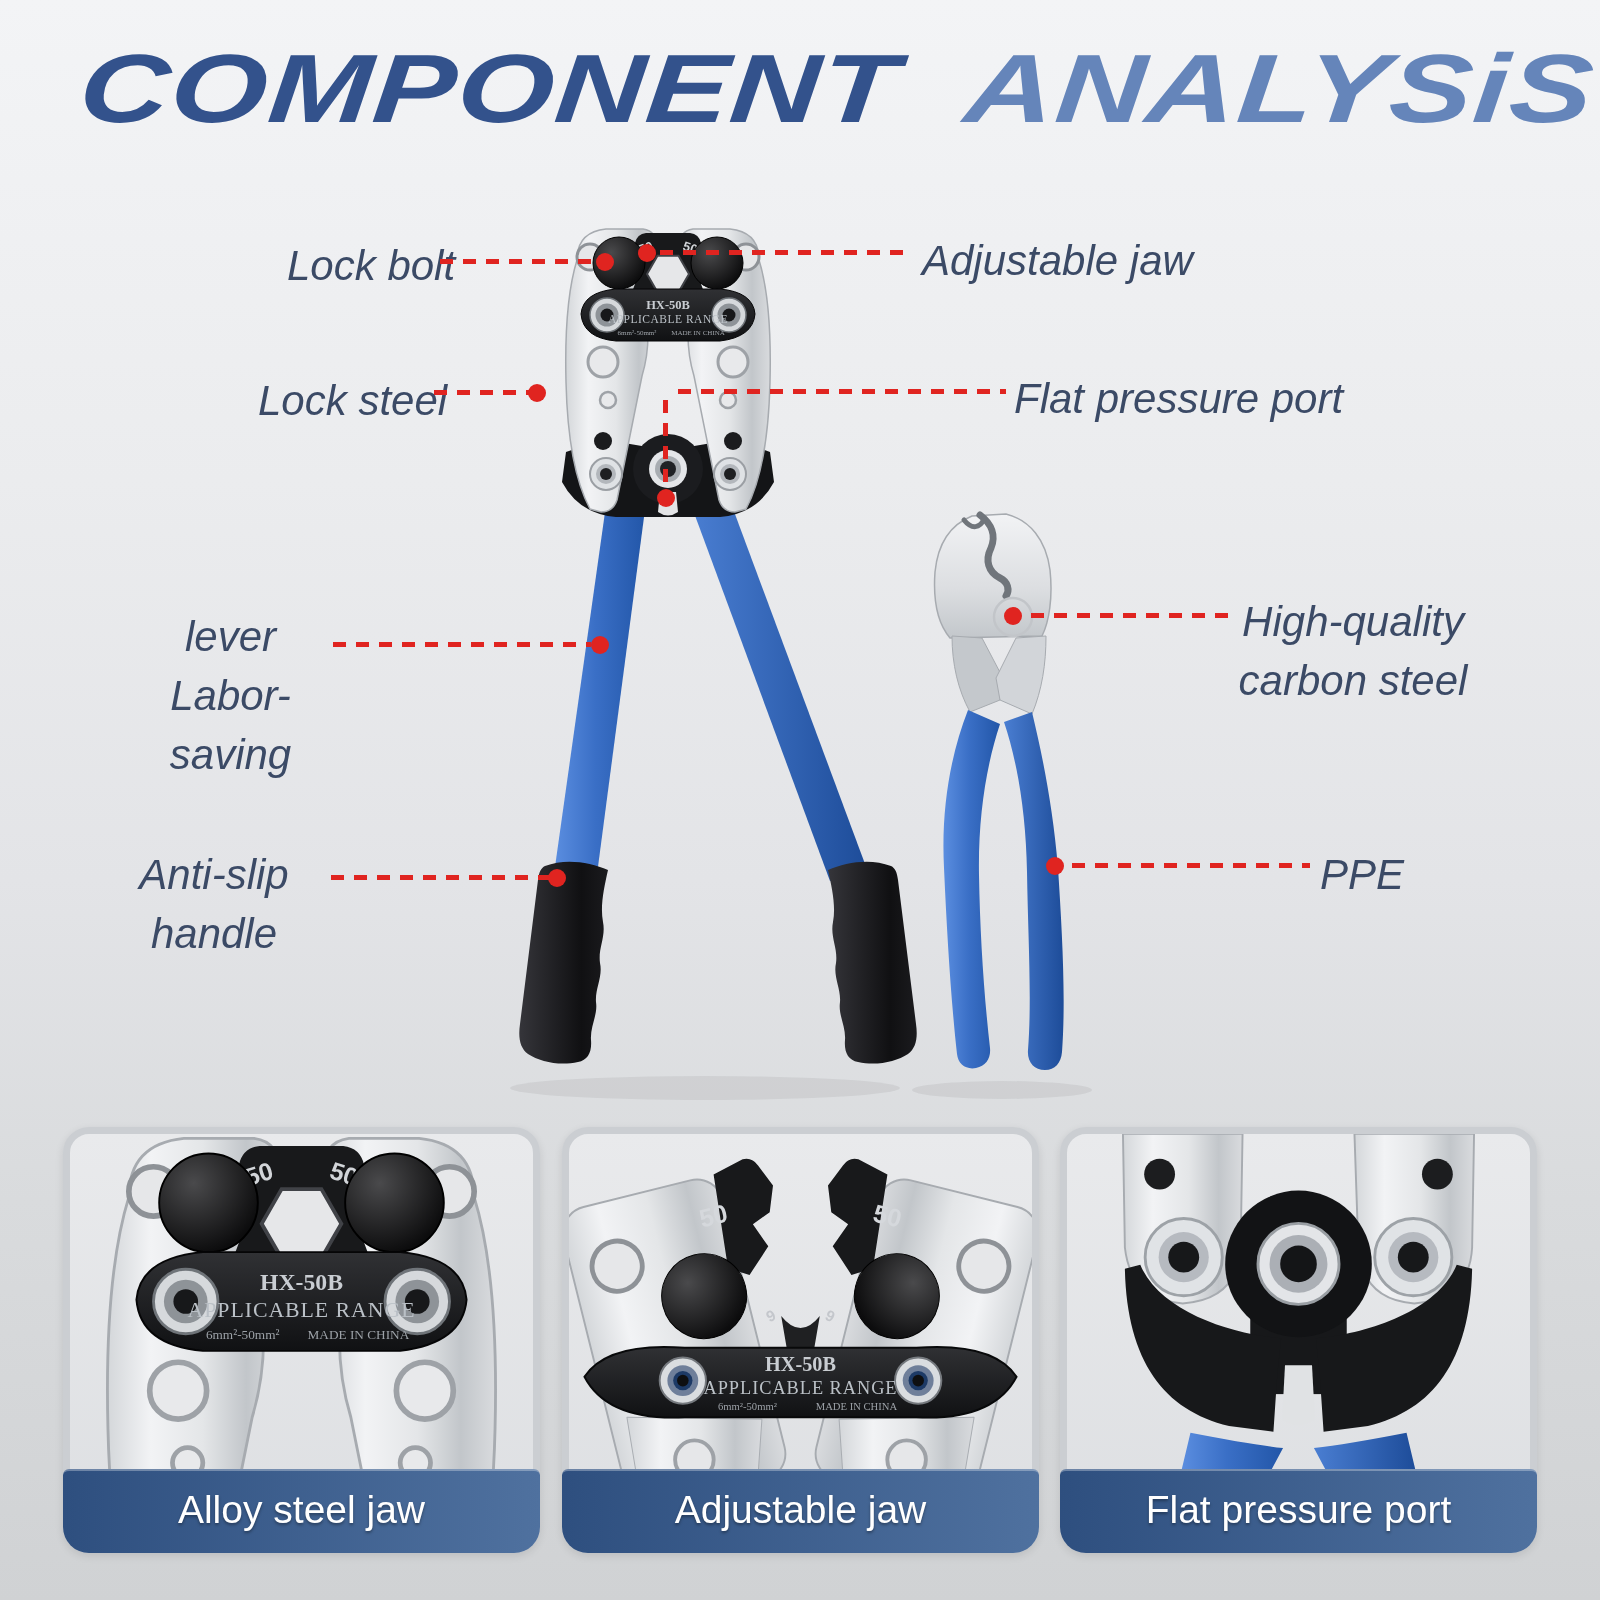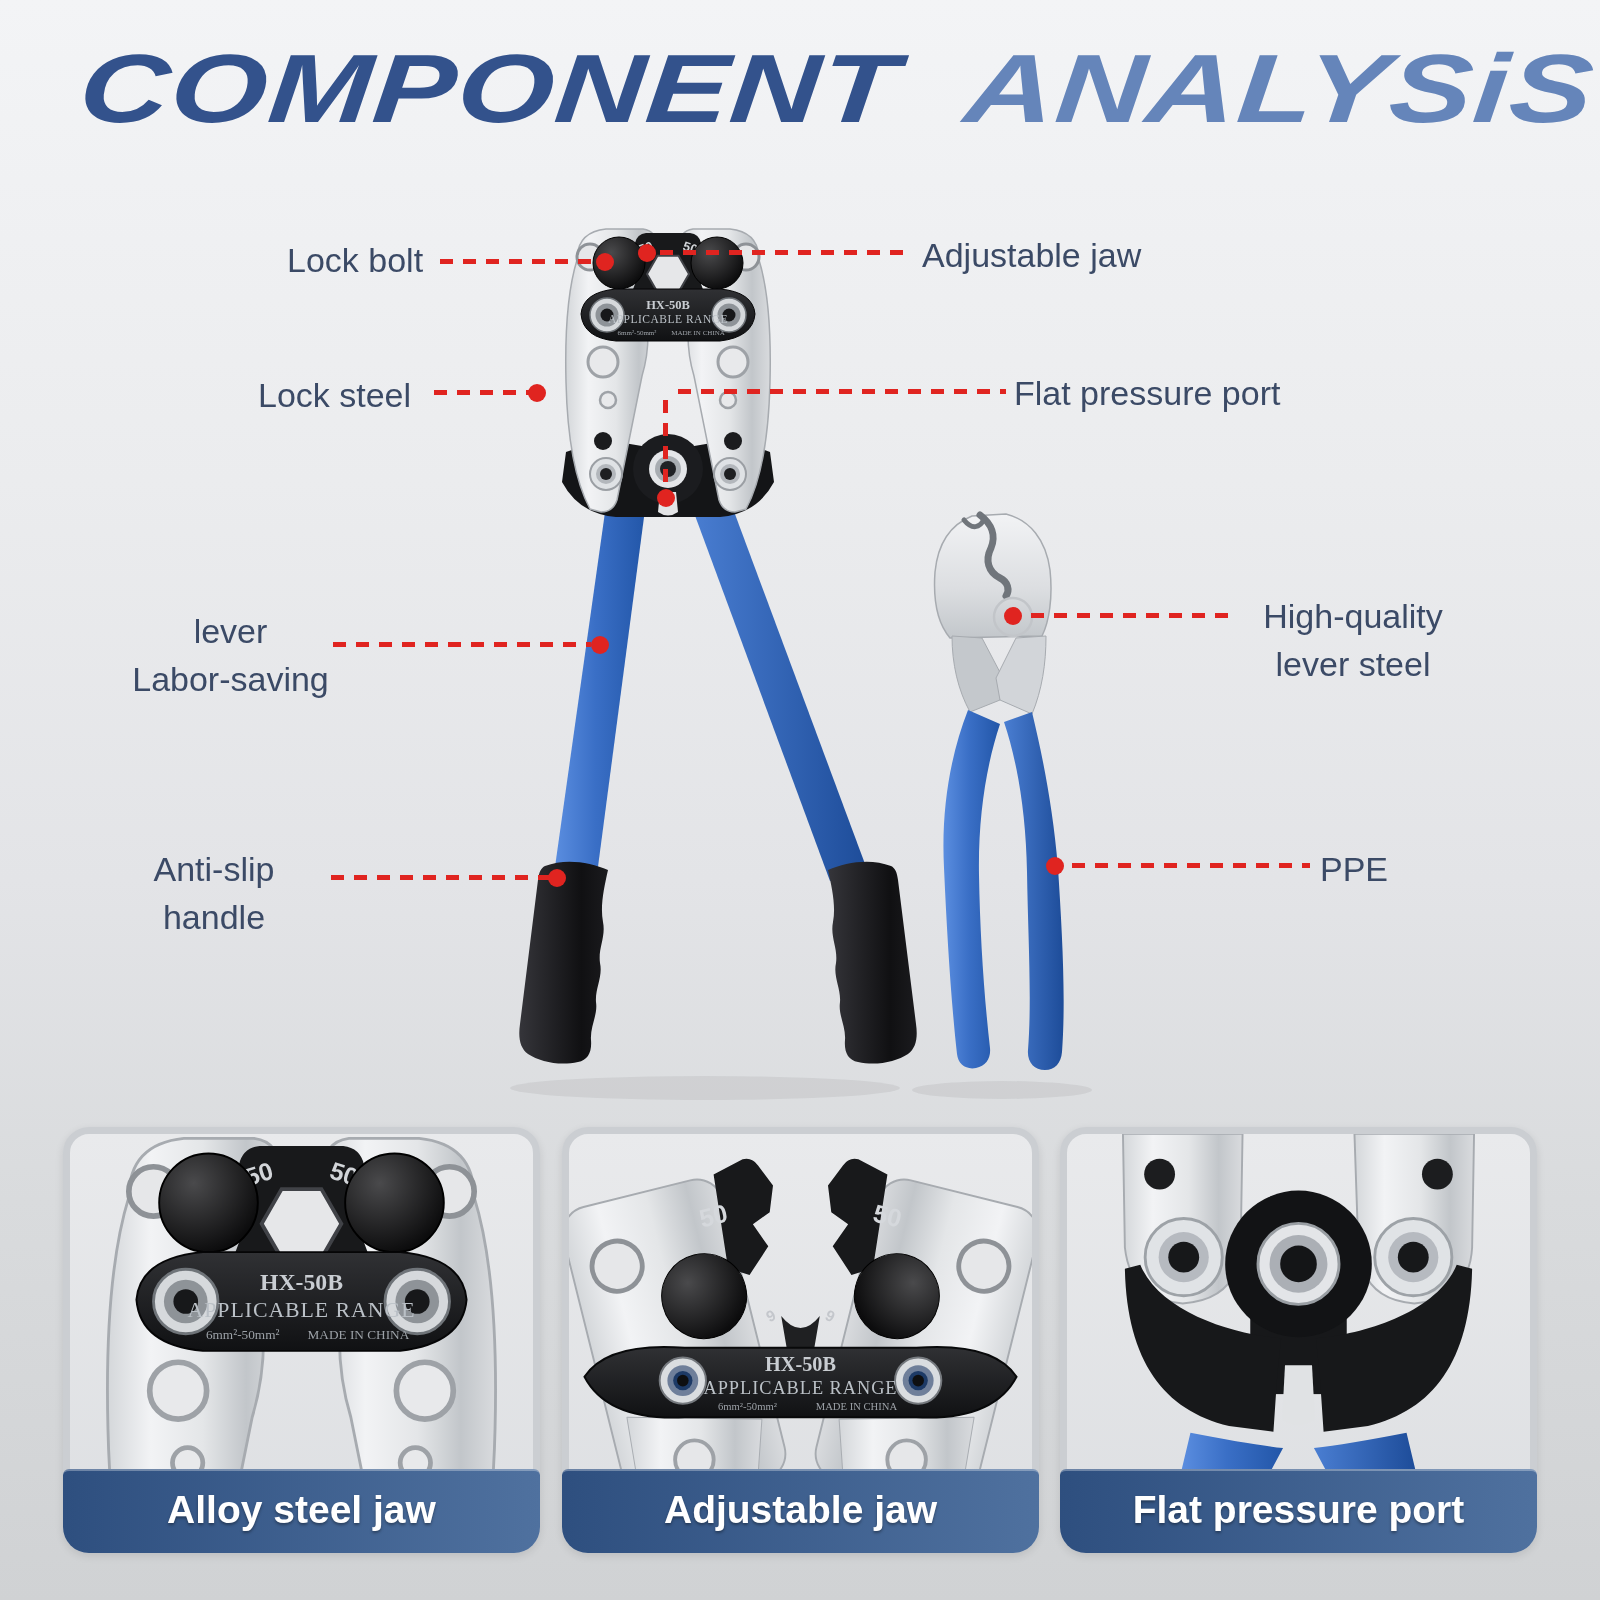--- a/index.html
+++ b/index.html
@@ -11,42 +11,42 @@
   }
   
   .title{
     position:absolute;left:80px;top:36px;white-space:nowrap;
     font-size:97px;font-weight:bold;font-style:italic;letter-spacing:1px;
     transform:scaleX(1.28) skewX(-4deg);transform-origin:left center;line-height:1.1;
   }
   .title .w1{color:#33528c;}
   .title .w2{color:#6585ba;margin-left:52px;}
   
-  .lbl{position:absolute;font-size:34px;color:var(--label);line-height:1.4;white-space:nowrap;}
+  .lbl{position:absolute;font-size:42px;color:var(--label);line-height:1.4;white-space:nowrap;font-style:italic;}
   .lbl.center{text-align:center;white-space:normal;}
   .dash-h{position:absolute;height:5px;background:repeating-linear-gradient(90deg,var(--red) 0 13px,transparent 13px 23px);}
   .dash-v{position:absolute;width:5px;background:repeating-linear-gradient(180deg,var(--red) 0 13px,transparent 13px 23px);}
   .dot{position:absolute;width:18px;height:18px;border-radius:50%;background:var(--red);}
   
   .hero{position:absolute;left:0;top:0;width:1600px;height:1600px;}
   
   .card{
     position:absolute;top:1127px;width:477px;height:426px;box-sizing:border-box;
     border:7px solid #cbced2;border-radius:26px;
     background:linear-gradient(180deg,#e9eaec,#dddfe2);
     box-shadow:0 3px 8px rgba(0,0,0,.10);
   }
   .card-img{position:absolute;left:0;top:0;right:0;bottom:77px;overflow:hidden;border-radius:18px 18px 0 0;}
   .card-img svg{width:100%;height:100%;display:block;}
   .caption{
     position:absolute;left:-7px;right:-7px;bottom:-7px;height:84px;
     border-radius:6px 6px 26px 26px;
     background:linear-gradient(90deg,#2e4f7f,#4f719f);
     border-top:2px solid rgba(255,255,255,.30);box-sizing:border-box;
-    color:#ffffff;font-size:39px;font-weight:bold;text-align:center;line-height:78px;
+    color:#ffffff;font-size:39px;font-weight:normal;text-align:center;line-height:78px;
     text-shadow:0 2px 3px rgba(0,0,0,.35);
   }
 </style>
 </head>
 <body>
 
 <div class="stage">
 
   <svg width="0" height="0" style="position:absolute" aria-hidden="true">
     <defs>
@@ -247,21 +247,21 @@
 
   <div class="lbl center" style="left:118px;top:608px;width:225px;">
     <span style="display:block">lever</span>
     <span style="display:block">Labor-saving</span>
   </div>
   <div class="dash-h" style="left:333px;top:642px;width:258px;"></div>
   <div class="dot" style="left:591px;top:636px;"></div>
 
   <div class="lbl center" style="left:1238px;top:593px;width:230px;">
     <span style="display:block">High-quality</span>
-    <span style="display:block">lever steel</span>
+    <span style="display:block">carbon steel</span>
   </div>
   <div class="dash-h" style="left:1031px;top:613px;width:198px;"></div>
   <div class="dot" style="left:1004px;top:607px;"></div>
 
   <div class="lbl center" style="left:114px;top:846px;width:200px;">
     <span style="display:block">Anti-slip</span>
     <span style="display:block">handle</span>
   </div>
   <div class="dash-h" style="left:331px;top:875px;width:218px;"></div>
   <div class="dot" style="left:548px;top:869px;"></div>

